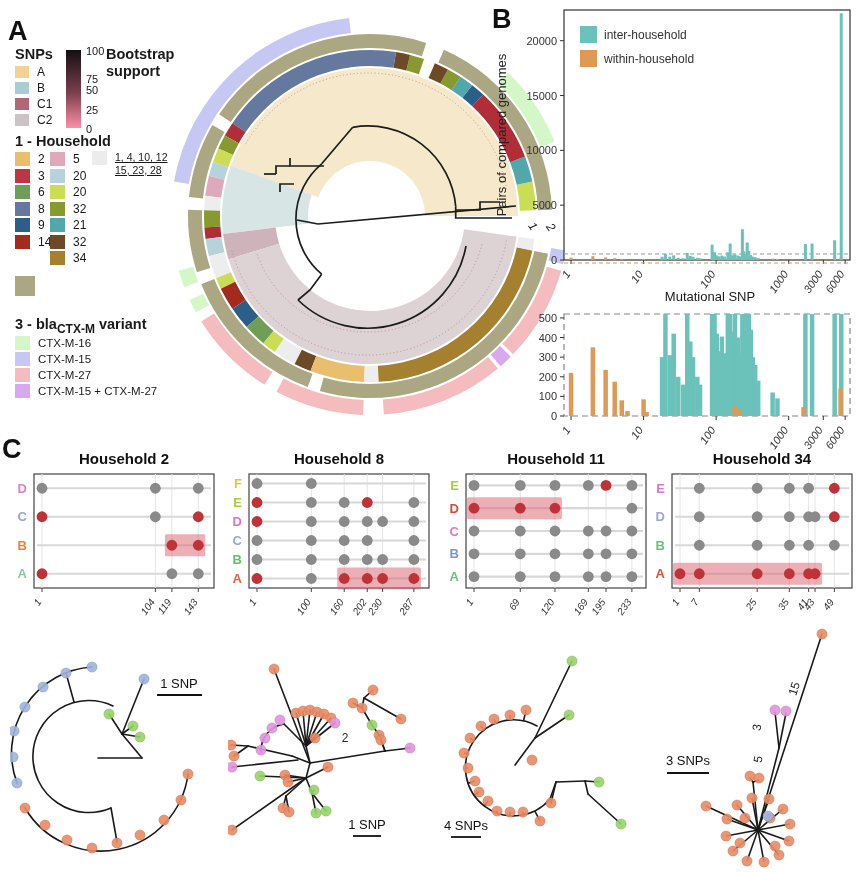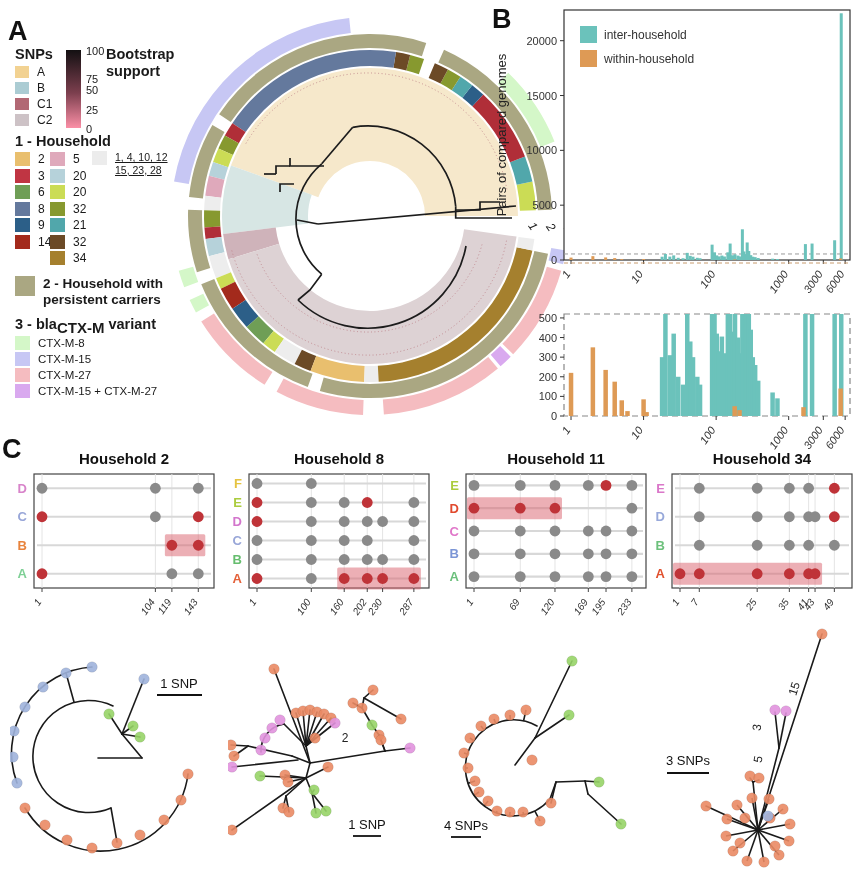--- a/index.html
+++ b/index.html
@@ -118,31 +118,29 @@
   <div class="abs" style="left:92px;top:151px;display:flex;align-items:flex-start">
     <div class="sw2" id="hh-other-sw" style="background: rgb(236, 236, 236);"></div>
     <div class="small2">
       <span>1, 4, 10, 12</span><br>
       <span>15, 23, 28</span>
     </div>
   </div>
 
   <div class="abs" style="left:15px;top:276px;display:flex;align-items:flex-start">
     <div style="width: 20px; height: 20px; margin-right: 8px; background: rgb(170, 167, 130);" id="persistent-sw"></div>
-    <div class="lg-title" style="font-size:13.5px">2 - Household with
-persistent carriers</div>
   </div>
 
   <div class="abs" style="left:15px;top:316px;font-size:14.5px;font-weight:bold">
-    <span>3 - bla</span><sub style="font-size:15px">CTX-M</sub><span> variant</span>
+    <span>3 - bla</span><sub style="font-size:12px">CTX-M</sub><span> variant</span>
   </div>
   <div class="abs" style="left:15px;top:335px" id="ctxm-items">
       <div class="lrow crow">
         <div class="sw2" style="background: rgb(212, 247, 200);"></div>
-        <span>CTX-M-8</span>
+        <span>CTX-M-16</span>
       </div>
       <div class="lrow crow">
         <div class="sw2" style="background: rgb(199, 199, 244);"></div>
         <span>CTX-M-15</span>
       </div>
       <div class="lrow crow">
         <div class="sw2" style="background: rgb(245, 188, 192);"></div>
         <span>CTX-M-27</span>
       </div>
       <div class="lrow crow">
@@ -295,20 +293,21 @@
       <rect x="128.2425722877175" y="259.12280701754383" width="3" height="0.8771929824561653" fill="#de9a55"></rect>
       <rect x="150.08285713794515" y="259.0679824561403" width="3" height="0.9320175438596721" fill="#de9a55"></rect>
       <rect x="241.1552069735312" y="259.45175438596493" width="3" height="0.5482456140350678" fill="#de9a55"></rect>
       <rect x="347.13394019801206" y="258.46491228070175" width="3" height="1.5350877192982466" fill="#de9a55"></rect>
       <rect x="88" y="26" width="17" height="17" fill="#6bc2bb"></rect>
       <text x="112" y="39" font-size="12" fill="#333">inter-household</text>
       <rect x="88" y="50" width="17" height="17" fill="#de9a55"></rect>
       <text x="112" y="63" font-size="12" fill="#333">within-household</text>
       <text x="14" y="135" font-size="13" fill="#222" text-anchor="middle" transform="rotate(-90 14 135)">Pairs of compared genomes</text>
     </svg>
+  <div class="abs axlab" style="left:590px;top:289px;width:240px">Mutational SNP</div>
   <svg class="abs" id="hist-inset" style="left:492px;top:306px" width="368" height="150" viewBox="0 0 368 150">
       <rect x="72" y="8" width="286" height="102" fill="#fff" stroke="#888" stroke-width="1.2" stroke-dasharray="6,4"></rect>
       <line x1="68" y1="110" x2="72" y2="110" stroke="#333" stroke-width="1"></line>
       <text x="65" y="114" text-anchor="end" font-size="11" fill="#333">0</text>
       <line x1="68" y1="90.38461538461539" x2="72" y2="90.38461538461539" stroke="#333" stroke-width="1"></line>
       <text x="65" y="94.38461538461539" text-anchor="end" font-size="11" fill="#333">100</text>
       <line x1="68" y1="70.76923076923077" x2="72" y2="70.76923076923077" stroke="#333" stroke-width="1"></line>
       <text x="65" y="74.76923076923077" text-anchor="end" font-size="11" fill="#333">200</text>
       <line x1="68" y1="51.15384615384615" x2="72" y2="51.15384615384615" stroke="#333" stroke-width="1"></line>
       <text x="65" y="55.15384615384615" text-anchor="end" font-size="11" fill="#333">300</text>

